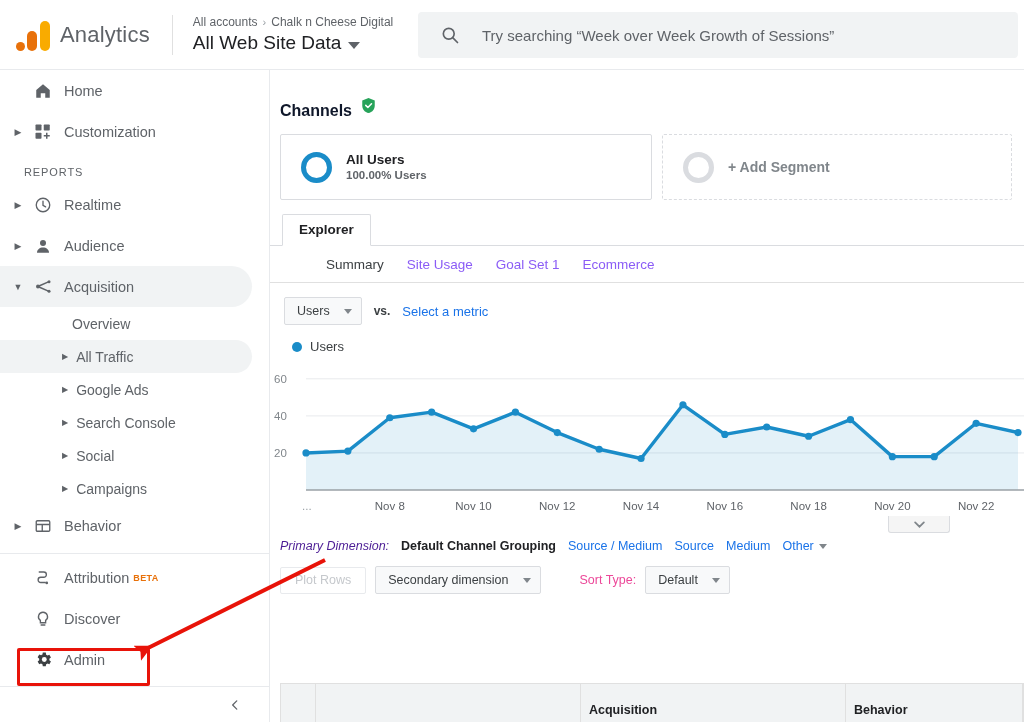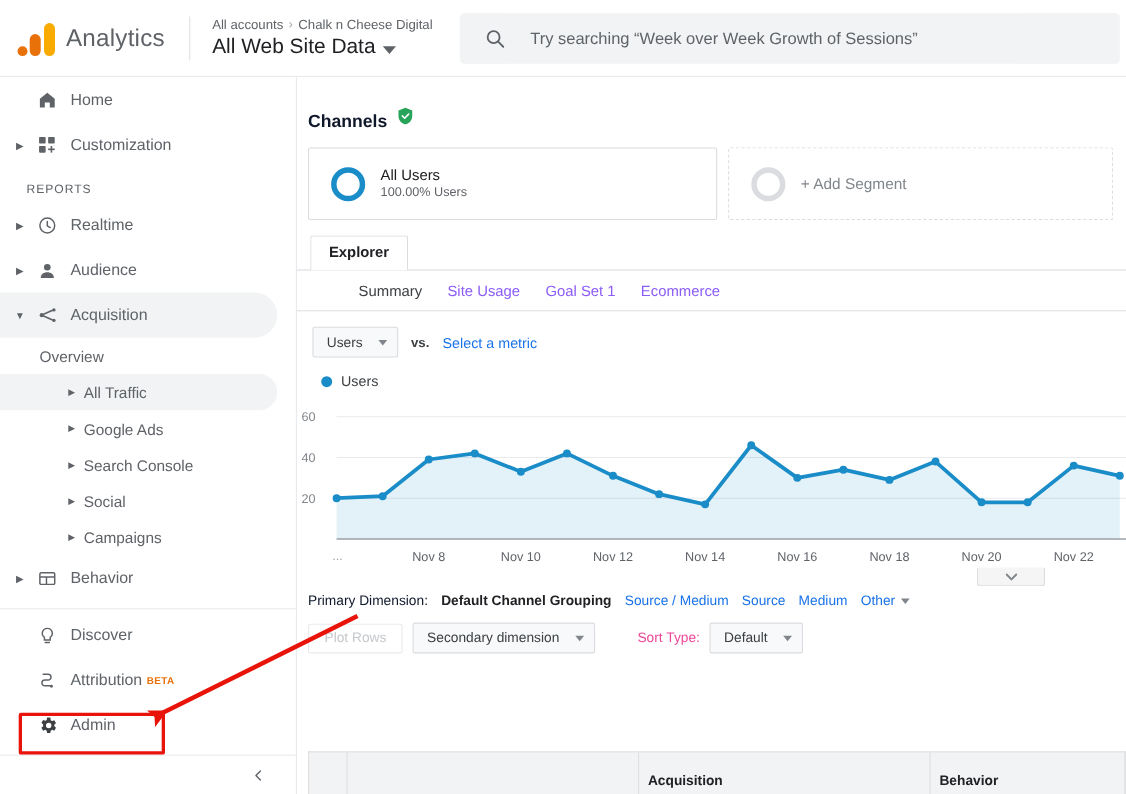--- a/index.html
+++ b/index.html
@@ -79,21 +79,21 @@
   }
   .nav-sub {
     display: flex; align-items: center; height: 33px; font-size: 14px;
     color: #5f6368; padding-left: 62px; cursor: pointer;
   }
   .nav-sub .subarr { font-size: 8px; margin-right: 8px; color: #5f6368; }
   .nav-sub.active {
     background: #f1f3f4; border-top-right-radius: 18px; border-bottom-right-radius: 18px;
     margin-right: 17px;
   }
-  .nav-sub.noarrow { padding-left: 36px; }
+  .nav-sub.noarrow { padding-left: 72px; }
   .section-label {
     font-size: 11px; color: #5f6368; letter-spacing: .9px;
     padding: 14px 0 6px 24px; font-weight: 400;
   }
   .nav-hr { height: 1px; background: #e8eaed; margin: 7px 0 3px 0; }
   .beta-tag {
     font-size: 9px; color: #e8710a; font-weight: 700;
     vertical-align: super; margin-left: 4px; letter-spacing: .4px;
   }
   .collapse-row {
@@ -106,21 +106,21 @@
   .main {
     position: absolute; top: 70px; left: 270px; width: 754px; height: 652px;
     background: #fff; overflow: hidden;
   }
   .page-title-row {
     display: flex; align-items: center; gap: 9px; padding: 20px 0 14px 10px;
   }
   .page-title { font-size: 16px; color: #0f172a; font-weight: 700; margin-top: 12px; }
   .shield { width: 15px; height: 17px; }
 
-  .segment-bar { display: flex; gap: 10px; padding: 0 12px 0 10px; }
+  .segment-bar { display: flex; gap: 10px; padding: 0 12px 0 10px; font-weight: bold; }
   .seg-card {
     height: 66px; border: 1px solid #dadce0; border-radius: 2px;
     display: flex; align-items: center; padding-left: 20px; gap: 14px;
     background: #fff;
   }
   .seg-card.first { width: 372px; }
   .seg-card.add { flex: 1; border-style: dashed; }
   .ring { width: 31px; height: 31px; border-radius: 50%; border: 5px solid #1a8cc8; }
   .ring.gray { border-color: #dadce0; }
   .seg-title { font-size: 13.5px; color: #202124; line-height: 17px; }
@@ -165,21 +165,21 @@
     position: absolute; left: 618px; top: 160px; width: 62px; height: 17px;
     background: #f5f5f5; border: 1px solid #dadce0; border-top: none;
     border-bottom-left-radius: 3px; border-bottom-right-radius: 3px;
     display: flex; align-items: center; justify-content: center;
   }
 
   .primary-dim-row {
     display: flex; align-items: baseline; gap: 12px; padding: 18px 0 0 10px;
     font-size: 12.5px;
   }
-  .pd-label { color: #0f172a; }
+  .pd-label { color: #4c1d95; font-style: italic; }
   .pd-sel { color: #202124; font-weight: 700; }
   .pd-opt { color: #1a73e8; cursor: pointer; }
   .pd-other { color: #1a73e8; display: inline-flex; align-items: center; gap: 5px; }
 
   .controls-row { display: flex; align-items: center; gap: 9px; padding: 13px 0 0 10px; }
   .btn-disabled {
     border: 1px solid #e8eaed; background: #fff; color: #c5c8cc;
     border-radius: 2px; height: 27px; display: inline-flex; align-items: center;
     padding: 0 14px; font-size: 12.5px;
   }
@@ -340,37 +340,37 @@
     </span>
     <span class="lbl">Behavior</span>
   </div>
 
   <div class="nav-hr"></div>
 
   <div class="nav-item">
     <span class="arr"></span>
     <span class="ico">
       <svg width="18" height="18" viewBox="0 0 24 24" fill="none" stroke="#5f6368" stroke-width="1.8">
+        <path d="M7 4h6a3.5 3.5 0 0 1 0 7H9a3.5 3.5 0 0 0 0 7h6" stroke-linecap="round"></path>
+        <circle cx="17" cy="18.5" r="1.8" fill="#5f6368" stroke="none"></circle>
+      </svg>
+    </span>
+    <span class="lbl">Attribution</span>
+    <span class="beta-tag">BETA</span>
+  </div>
+
+  <div class="nav-item">
+    <span class="arr"></span>
+    <span class="ico">
+      <svg width="18" height="18" viewBox="0 0 24 24" fill="none" stroke="#5f6368" stroke-width="1.8">
         <path d="M12 3a6 6 0 0 0-3.5 10.9V17h7v-3.1A6 6 0 0 0 12 3z"></path>
           <path d="M9.5 20h5" stroke-linecap="round"></path>
       </svg>
     </span>
     <span class="lbl">Discover</span>
-  </div>
-
-  <div class="nav-item">
-    <span class="arr"></span>
-    <span class="ico">
-      <svg width="18" height="18" viewBox="0 0 24 24" fill="none" stroke="#5f6368" stroke-width="1.8">
-        <path d="M7 4h6a3.5 3.5 0 0 1 0 7H9a3.5 3.5 0 0 0 0 7h6" stroke-linecap="round"></path>
-        <circle cx="17" cy="18.5" r="1.8" fill="#5f6368" stroke="none"></circle>
-      </svg>
-    </span>
-    <span class="lbl">Attribution</span>
-    <span class="beta-tag">BETA</span>
   </div>
 
   <div class="nav-item">
     <span class="arr"></span>
     <span class="ico">
       <svg width="19" height="19" viewBox="0 0 24 24" fill="#3c4043">
         <path d="M19.4 13a7.6 7.6 0 0 0 0-2l2-1.6-2-3.4-2.4 1a7.6 7.6 0 0 0-1.7-1L14.9 3h-3.8l-.4 2.6a7.6 7.6 0 0 0-1.7 1l-2.4-1-2 3.4L6.6 11a7.6 7.6 0 0 0 0 2l-2 1.6 2 3.4 2.4-1c.5.4 1.1.8 1.7 1l.4 2.6h3.8l.4-2.6c.6-.2 1.2-.6 1.7-1l2.4 1 2-3.4z"></path>
         <circle cx="13" cy="12" r="3.1" fill="#fff"></circle>
       </svg>
     </span>

